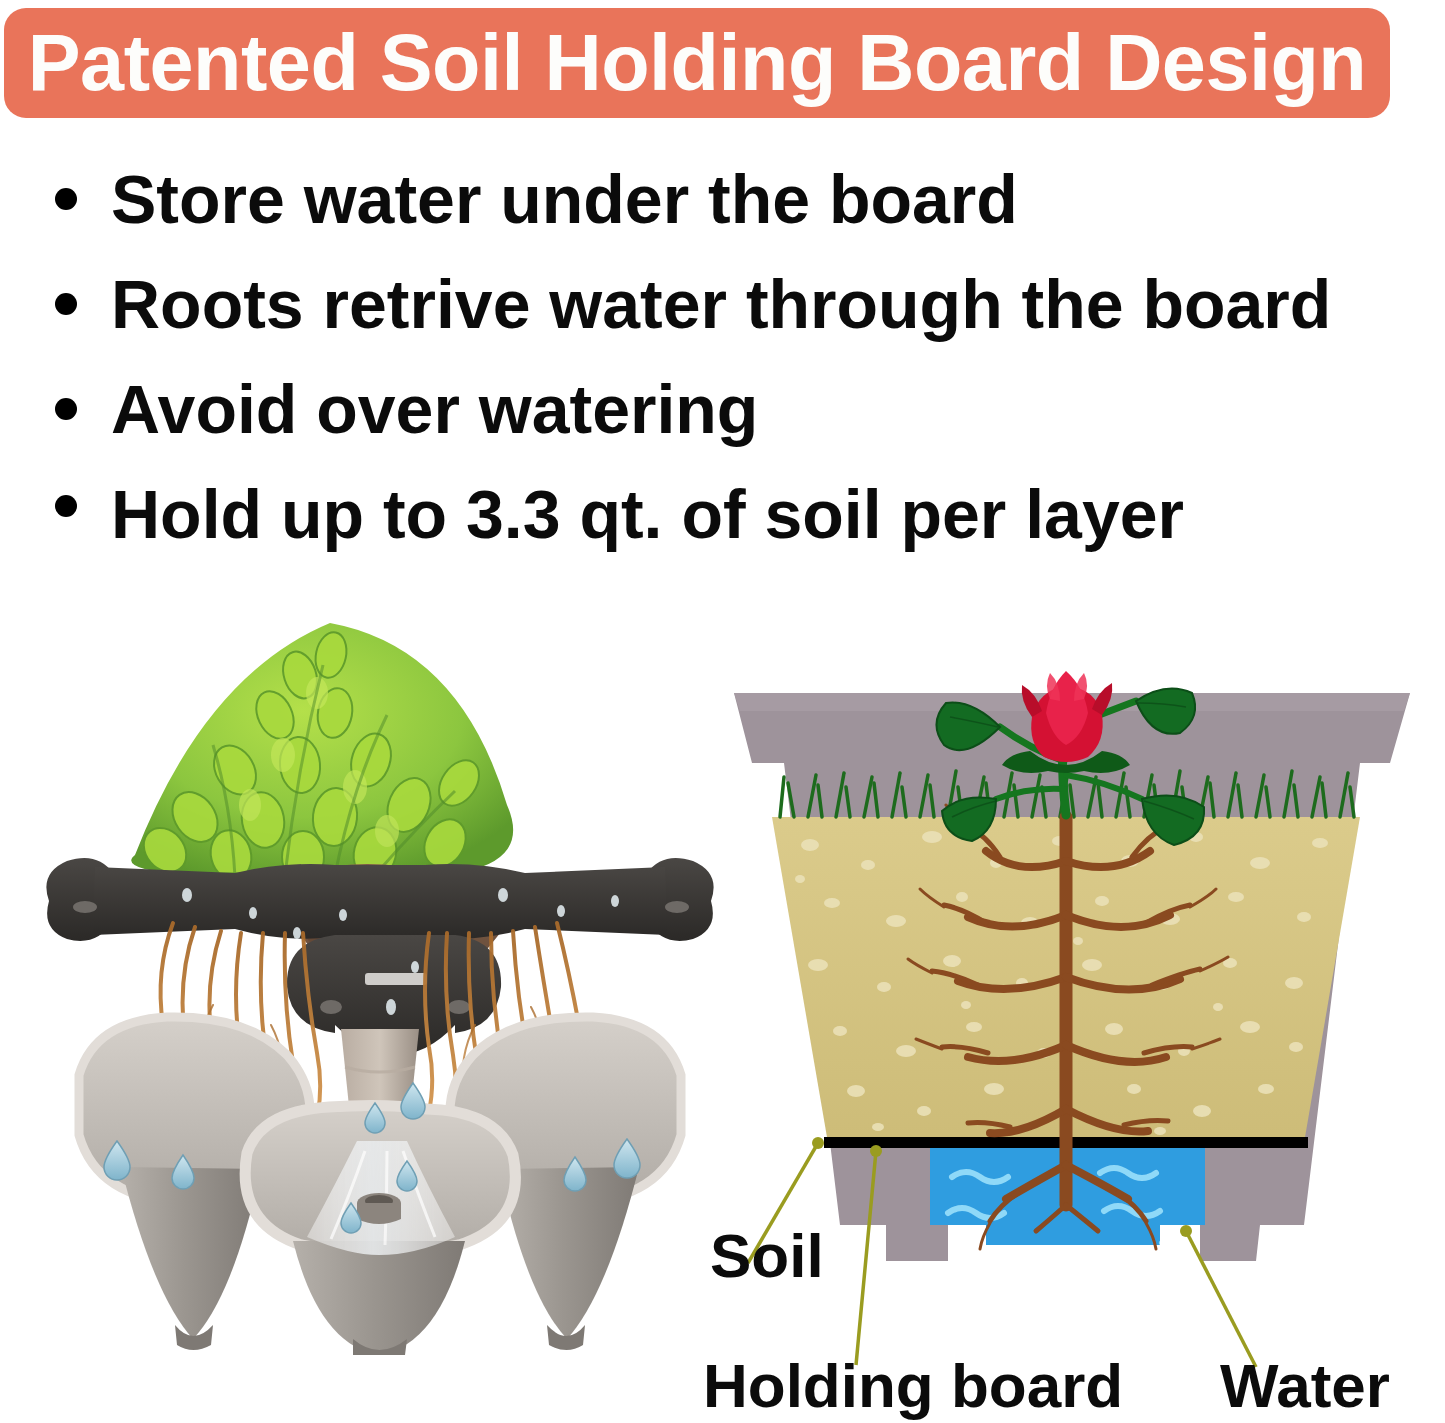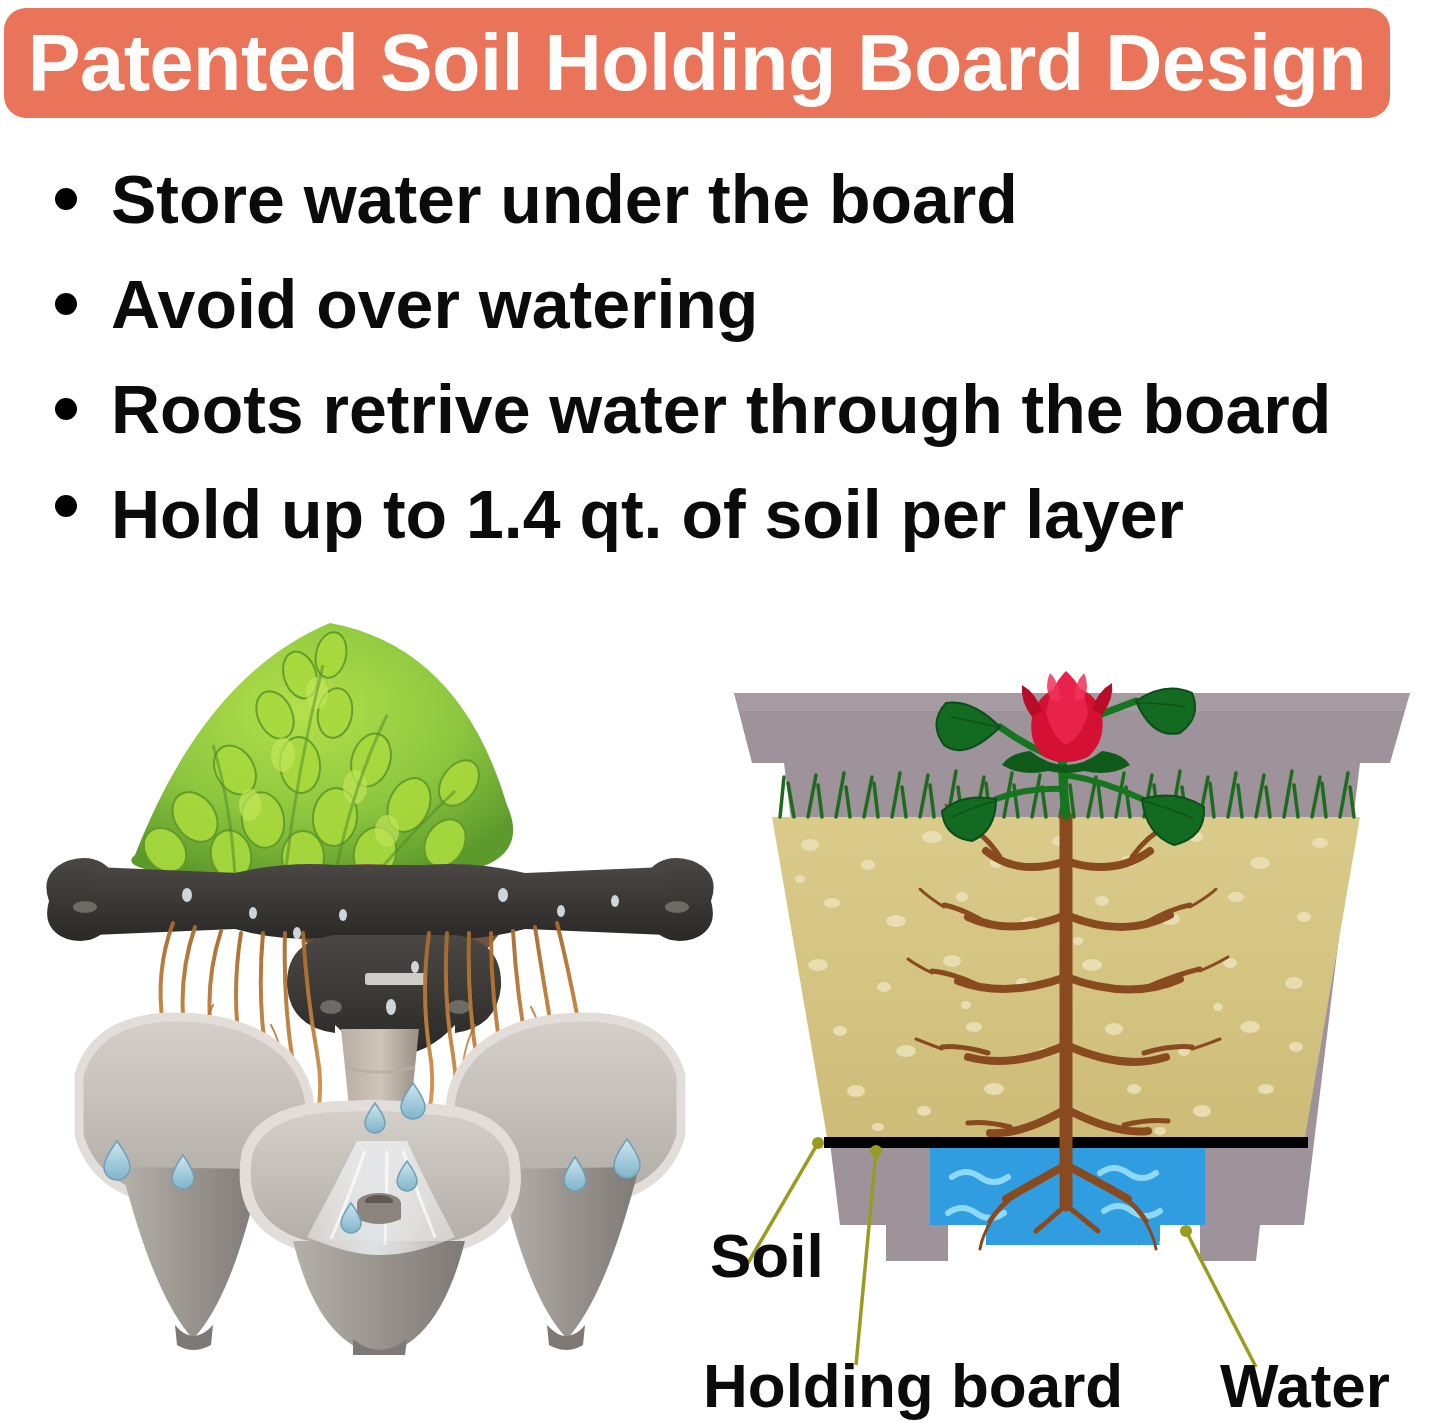--- a/index.html
+++ b/index.html
@@ -111,33 +111,33 @@
   <div class="banner-title">Patented Soil Holding Board Design</div>
 </div>
 
 <div class="bullets">
 
   <div class="bullet-row r1">
     <span class="bullet-dot"></span>
     <span class="bullet-text">Store water under the board</span>
   </div>
 
+  <div class="bullet-row r3">
+    <span class="bullet-dot"></span>
+    <span class="bullet-text">Roots retrive water through the board</span>
+  </div>
+
   <div class="bullet-row r2">
     <span class="bullet-dot"></span>
     <span class="bullet-text">Avoid over watering</span>
   </div>
 
-  <div class="bullet-row r3">
-    <span class="bullet-dot"></span>
-    <span class="bullet-text">Roots retrive water through the board</span>
-  </div>
-
   <div class="bullet-row r4">
     <span class="bullet-dot"></span>
-    <span class="bullet-text">Hold up to 1.4 qt. of soil per layer</span>
+    <span class="bullet-text">Hold up to 3.3 qt. of soil per layer</span>
   </div>
 
 </div>
 
 <div class="photo-left">
   <svg width="690" height="800" viewBox="0 0 690 800" xmlns="http://www.w3.org/2000/svg">
     <defs>
       <linearGradient id="potRim" x1="0" y1="0" x2="0" y2="1">
         <stop offset="0%" stop-color="#e6e2de"></stop>
         <stop offset="55%" stop-color="#cdc8c3"></stop>

